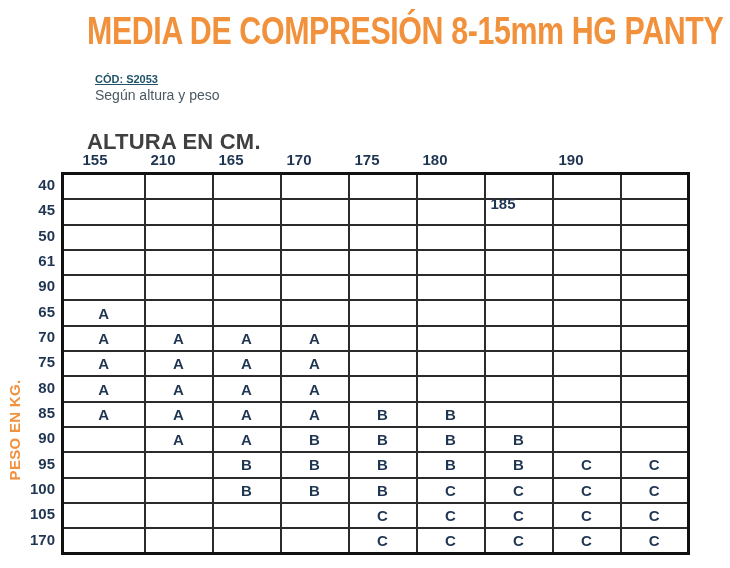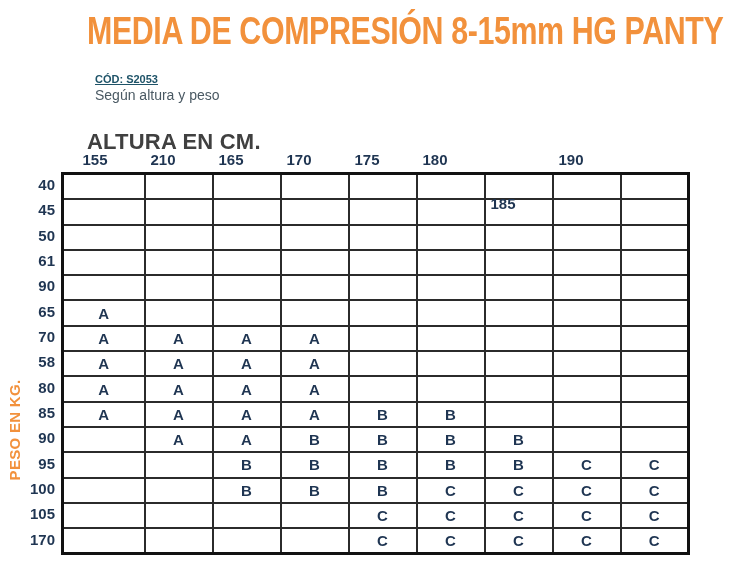--- a/index.html
+++ b/index.html
@@ -77,21 +77,21 @@
 
 <div class="grid-wrap">
   <div class="rowlabels" id="rowlabels">
       <div class="rowlabel">40</div>
       <div class="rowlabel">45</div>
       <div class="rowlabel">50</div>
       <div class="rowlabel">61</div>
       <div class="rowlabel">90</div>
       <div class="rowlabel">65</div>
       <div class="rowlabel">70</div>
-      <div class="rowlabel">58</div>
+      <div class="rowlabel">75</div>
       <div class="rowlabel">80</div>
       <div class="rowlabel">85</div>
       <div class="rowlabel">90</div>
       <div class="rowlabel">95</div>
       <div class="rowlabel">100</div>
       <div class="rowlabel">105</div>
       <div class="rowlabel">170</div>
     </div>
   <div>
     <div class="colheads" id="colheads">

